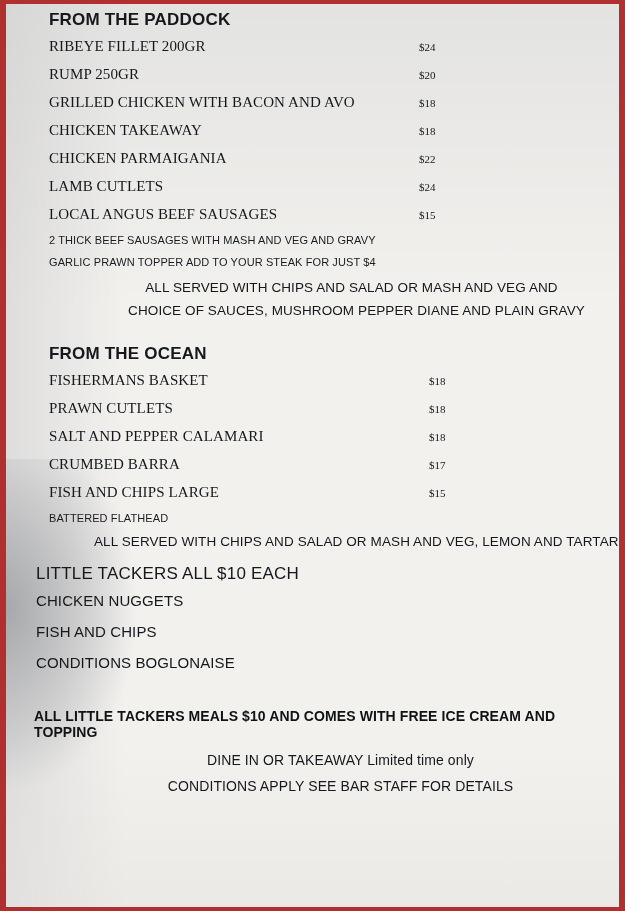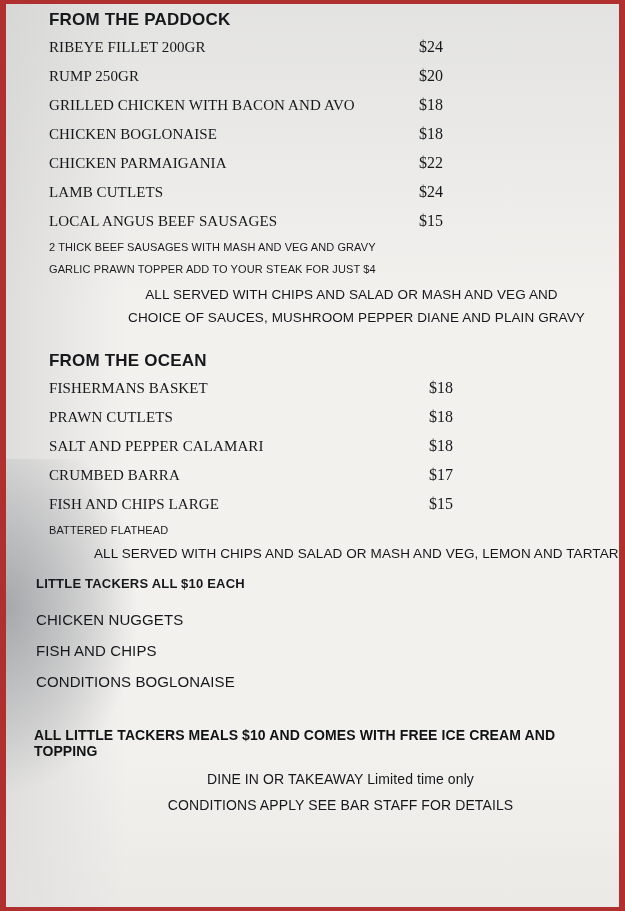--- a/index.html
+++ b/index.html
@@ -77,21 +77,21 @@
     font-family: Liberation Serif, serif;
   }
   .item-name {
     font-size: 15px;
     color: #16181c;
     letter-spacing: 0.1px;
     flex: 0 0 auto;
     width: 370px;
   }
   .item-price {
-    font-size: 16px;
+    font-size: 11px;
     color: #16181c;
   }
 
   .note {
     font-size: 11px;
     color: #1a1c20;
     margin: 0 0 10px 13px;
     letter-spacing: 0.1px;
   }
   .note.sub {
@@ -114,24 +114,24 @@
 
   .wide-note {
     font-size: 13.5px;
     color: #16181c;
     margin: 4px 0 10px 58px;
     letter-spacing: 0.1px;
     white-space: nowrap;
   }
 
   .kids-heading {
-    font-size: 13px;
-    font-weight: bold;
-    color: #16181c;
-    margin: 0 0 20px 0;
+    font-size: 17px;
+    font-weight: normal;
+    color: #16181c;
+    margin: 0 0 8px 0;
     letter-spacing: 0.2px;
   }
   .kids-grid {
     display: flex;
   }
   .kids-col {
     display: flex;
     flex-direction: column;
   }
   .kids-col.left { width: 290px; }
@@ -178,21 +178,21 @@
       </div>
       <div class="item-row">
         <span class="item-name">RUMP 250GR</span>
         <span class="item-price">$20</span>
       </div>
       <div class="item-row">
         <span class="item-name">GRILLED CHICKEN WITH BACON AND AVO</span>
         <span class="item-price">$18</span>
       </div>
       <div class="item-row">
-        <span class="item-name">CHICKEN BOGLONAISE</span>
+        <span class="item-name">CHICKEN TAKEAWAY</span>
         <span class="item-price">$18</span>
       </div>
       <div class="item-row">
         <span class="item-name">CHICKEN PARMAIGANIA</span>
         <span class="item-price">$22</span>
       </div>
       <div class="item-row">
         <span class="item-name">LAMB CUTLETS</span>
         <span class="item-price">$24</span>
       </div>

